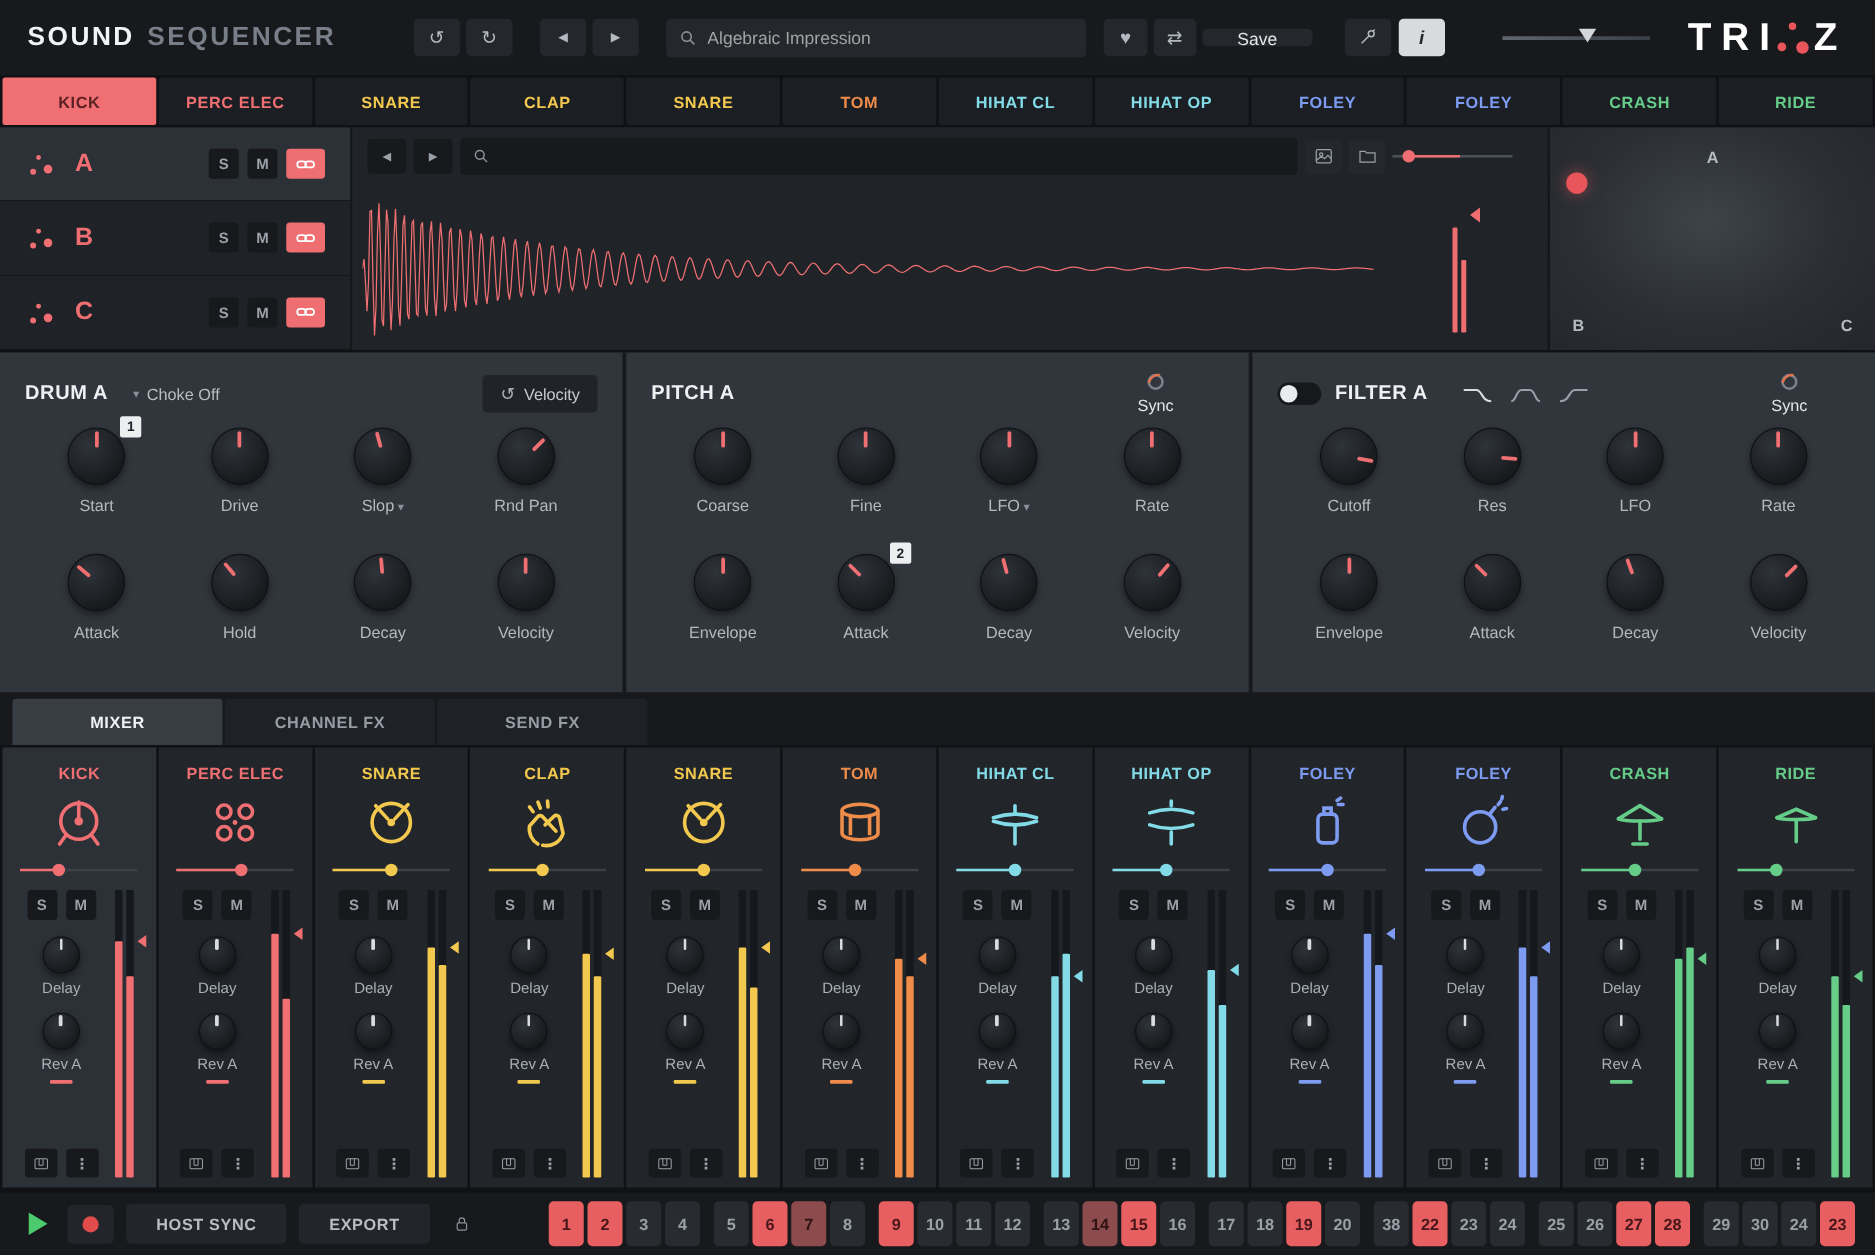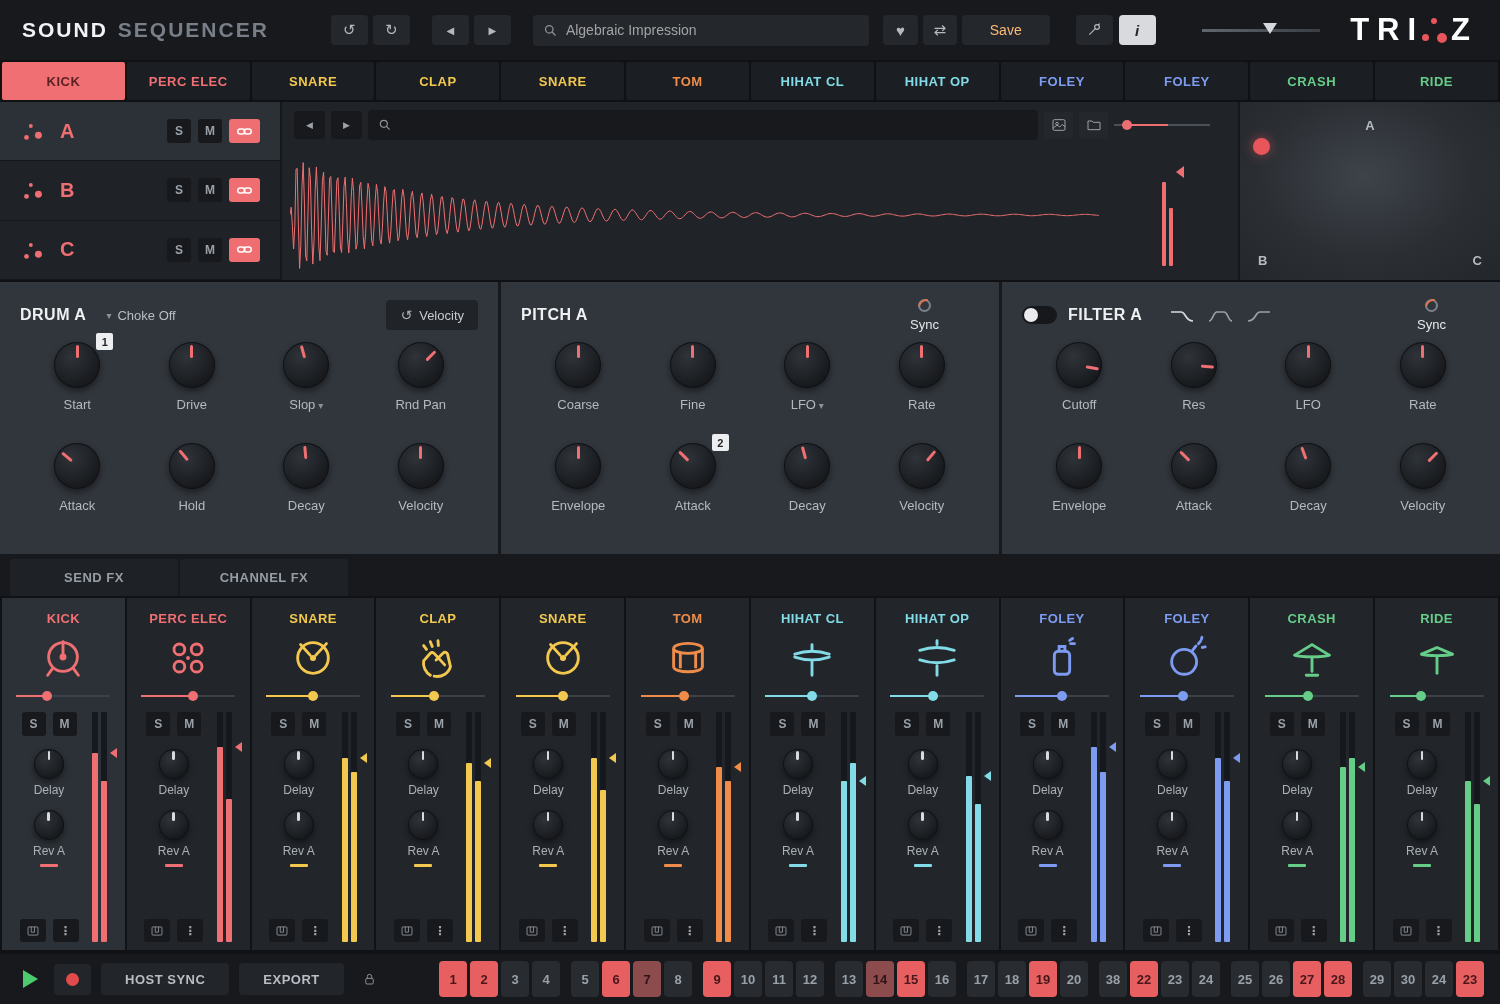--- a/index.html
+++ b/index.html
@@ -12,21 +12,21 @@
   .topbar{height:60px;background:#17191d;display:flex;align-items:center;padding:0 22px;flex:0 0 auto;}
   .brand{display:flex;gap:10px;align-items:baseline;margin-right:62px;}
   .b1{font-size:21px;font-weight:800;letter-spacing:2px;color:#f2f3f5;}
   .b2{font-size:21px;font-weight:800;letter-spacing:2px;color:#787f88;}
   .btn-group{display:flex;gap:5px;margin-right:22px;}
   .tb-btn{width:37px;height:30px;background:#24282d;border-radius:4px;color:#b3b9c0;font-size:15px;display:flex;align-items:center;justify-content:center;}
   .tb-btn.sm{font-size:10px;}
   .searchbox{display:flex;align-items:center;gap:8px;background:#24282d;border-radius:4px;height:31px;width:362px;padding:0 10px;margin-right:14px;}
   .searchbox svg{width:15px;height:15px;stroke:#8d939b;fill:none;stroke-width:2;flex:0 0 auto;}
   .searchbox input{flex:1;background:transparent;border:none;outline:none;color:#a3a3a3;font-size:14px;}
-  .save-btn{height:30px;padding:0 28px;background:#24282d;border-radius:4px;color:#fdba74;font-size:14px;margin-left:5px;}
+  .save-btn{height:14px;padding:0 28px;background:#24282d;border-radius:4px;color:#e5e5e5;font-size:14px;margin-left:5px;}
   .tools{display:flex;gap:6px;margin-left:26px;}
   .info-btn{background:#d8dade;color:#22252a;font-weight:700;font-style:italic;font-size:15px;}
   .wrench-btn svg{width:16px;height:16px;stroke:#b3b9c0;fill:none;stroke-width:1.8;}
   .master-slider{width:128px;height:16px;position:relative;margin:0 30px 0 46px;}
   .master-slider .track{position:absolute;left:0;right:0;top:7px;height:3px;background:linear-gradient(90deg,#60666e,#3a3f45);}
   .master-slider .mark{position:absolute;left:52%;top:1px;width:0;height:0;border-left:7px solid transparent;border-right:7px solid transparent;border-top:11px solid #d4d7db;}
   .logo{margin-left:auto;display:flex;align-items:center;font-size:31px;font-weight:800;letter-spacing:8px;color:#fff;}
   .tri-dots{position:relative;width:27px;height:26px;margin:0 4px 0 -4px;}
   .tri-dots i{position:absolute;border-radius:50%;background:#e8565b;}
   .tri-dots .d1{width:6px;height:6px;left:11px;top:1px;}
@@ -602,24 +602,25 @@
             </div>
             <div class="knob-label">Velocity</div>
           </div>
         </div>
     </div>
   </section>
 
   <nav class="mixer-tabs">
     <span style="display:flex;gap:2px">
 
+        <button class="mx-tab active">MIXER</button>
+
+        <button class="mx-tab">CHANNEL FX</button>
 
         <button class="mx-tab">SEND FX</button>
-
-        <button class="mx-tab">CHANNEL FX</button>
 
       </span>
   </nav>
 
   <section class="mixer">
 
       <div class="channel active" style="--color: #ef6f72; --slider: 0.33; --m1: 0.82; --m2: 0.7;">
         <div class="ch-label">KICK</div>
         <div class="ch-icon"><svg viewBox="0 0 24 24">
             <g fill="none" stroke="currentColor" stroke-width="1.5" stroke-linecap="round">

